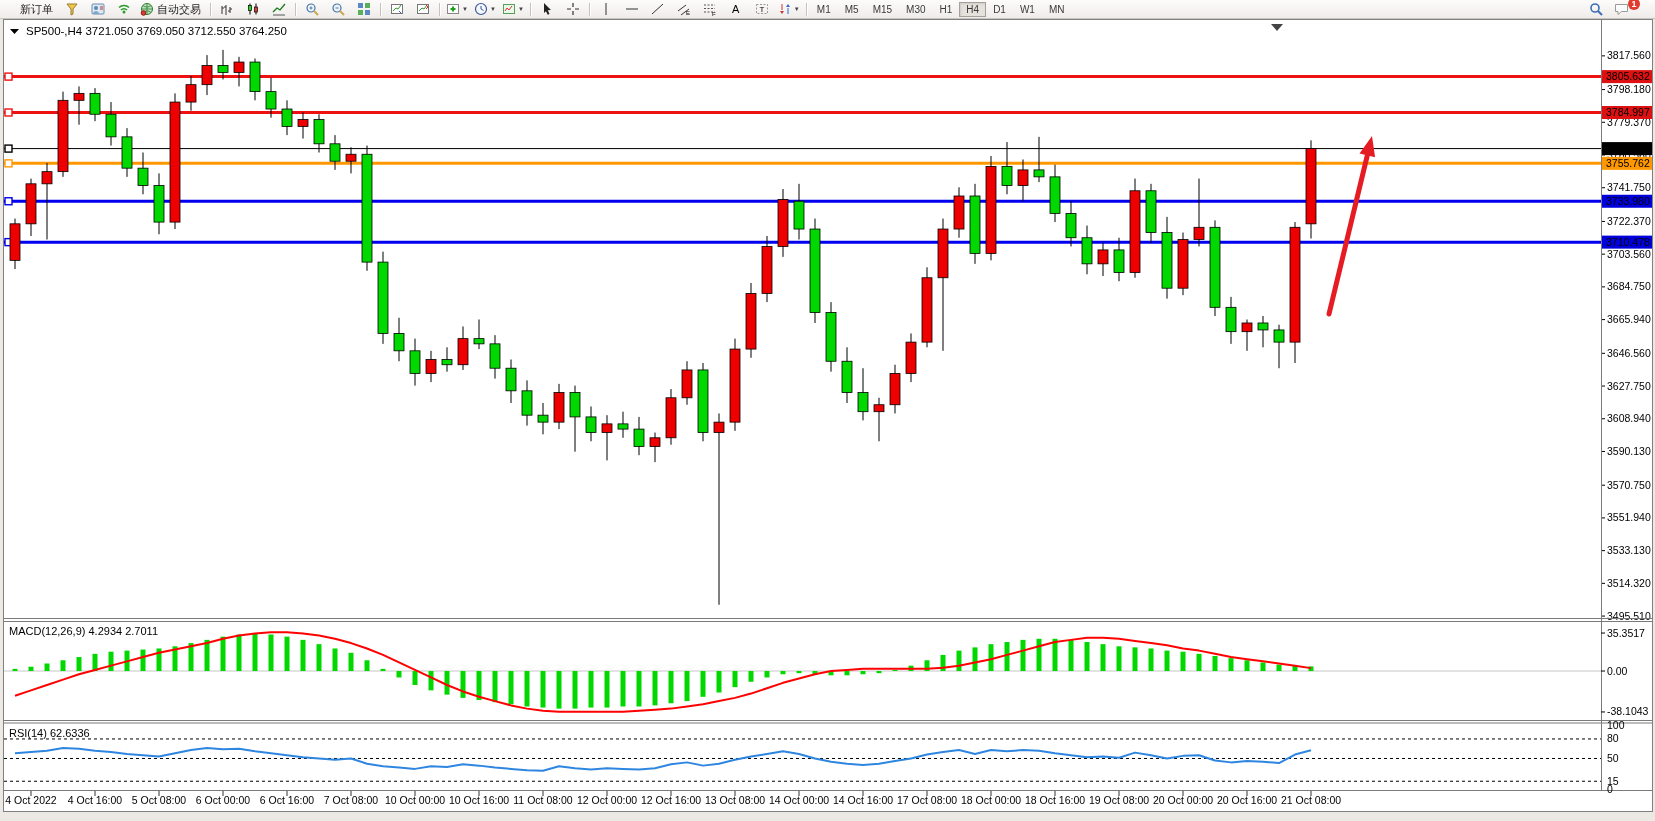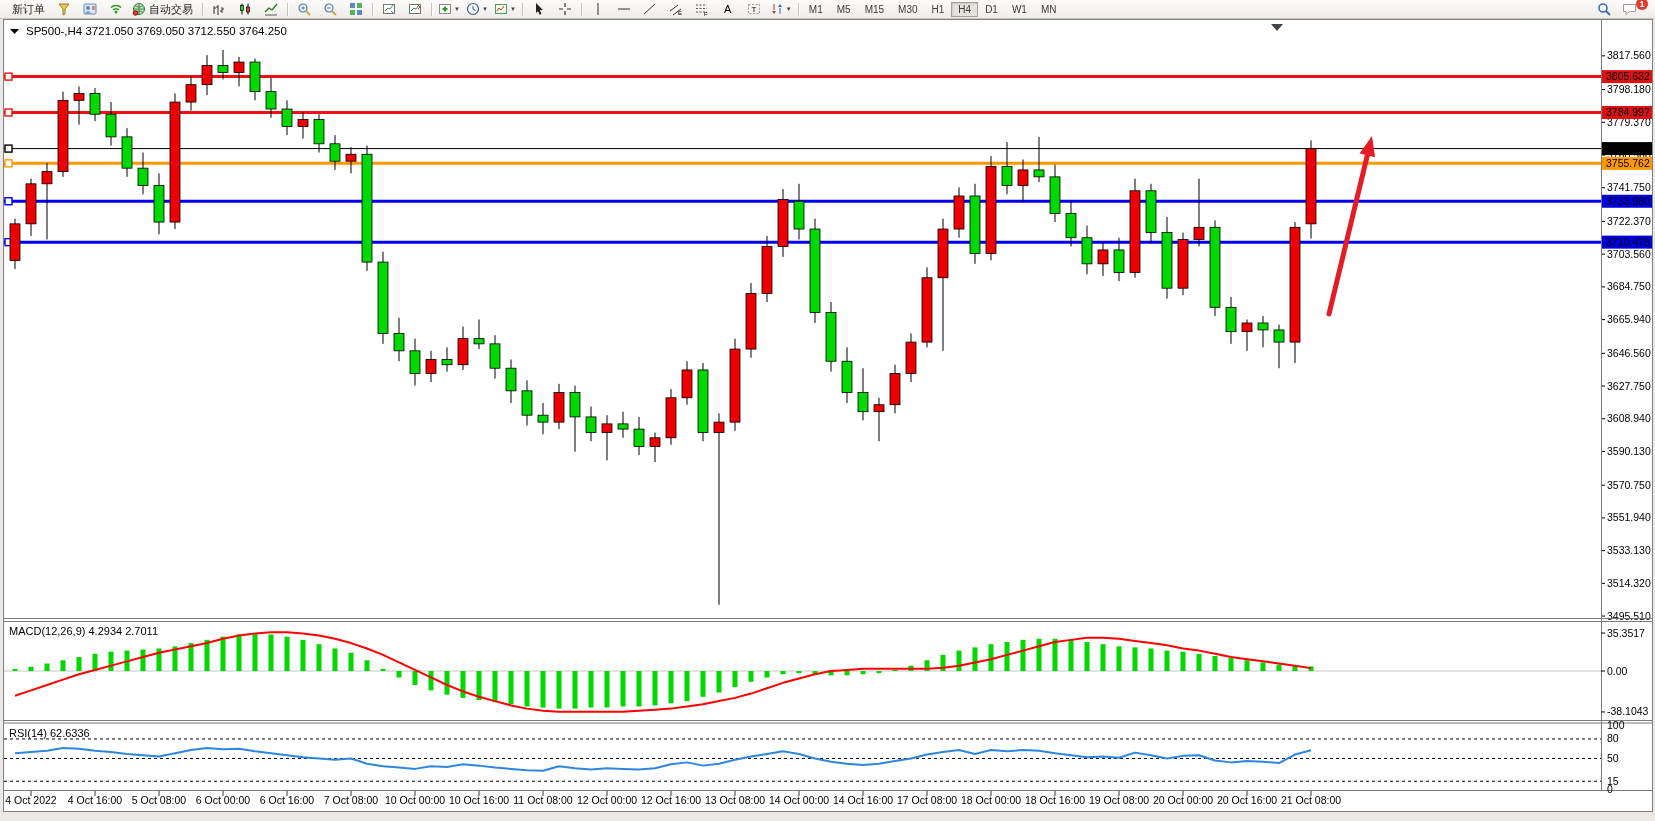--- a/index.html
+++ b/index.html
@@ -1,17 +1,17 @@
 <!DOCTYPE html>
 <html><head>
 <meta charset="utf-8">
 <style>
   html,body{margin:0;padding:0}
   body{width:1655px;height:821px;overflow:hidden;background:#ece9e5;font-family:"Liberation Sans",sans-serif;-webkit-font-smoothing:antialiased}
-  .toolbar{display:flex;align-items:center;height:18px;background:linear-gradient(#fdfcfb,#efecea);border-bottom:1px solid #c9c5c0;padding:0 6px;white-space:nowrap}
+  .toolbar{display:flex;align-items:center;height:18px;background:linear-gradient(#fdfcfb,#efecea);border-bottom:1px solid #c9c5c0;padding:0 14px;white-space:nowrap}
   .tbtn{display:inline-flex;align-items:center;justify-content:center;height:16px;min-width:20px;padding:0 2px;border:1px solid transparent;cursor:pointer;flex:0 0 auto}
   .tbtn svg{display:block}
   .tlabel{font-size:11px;color:#222;padding:0 3px}
   .sep{width:1px;height:13px;background:#c6c2bd;box-shadow:1px 0 0 #fff;margin:0 3px;flex:0 0 auto}
   .drop{font-size:6px;color:#444;margin-left:2px}
   .tf{font-size:10px;color:#3a3a3a;padding:1px 6px;border:1px solid transparent;cursor:pointer;flex:0 0 auto}
   .tf.active{background:#e5e1dc;border:1px solid #a5a09a;box-shadow:inset 1px 1px 2px #cfcbc6}
   .spacer{flex:1 1 auto}
   .chat-wrap{position:relative;margin-right:6px}
   .chat-badge{position:absolute;top:-3px;right:-6px;width:12px;height:12px;border-radius:6px;background:#e23b2e;color:#fff;font-size:9px;line-height:12px;text-align:center;font-weight:bold}

